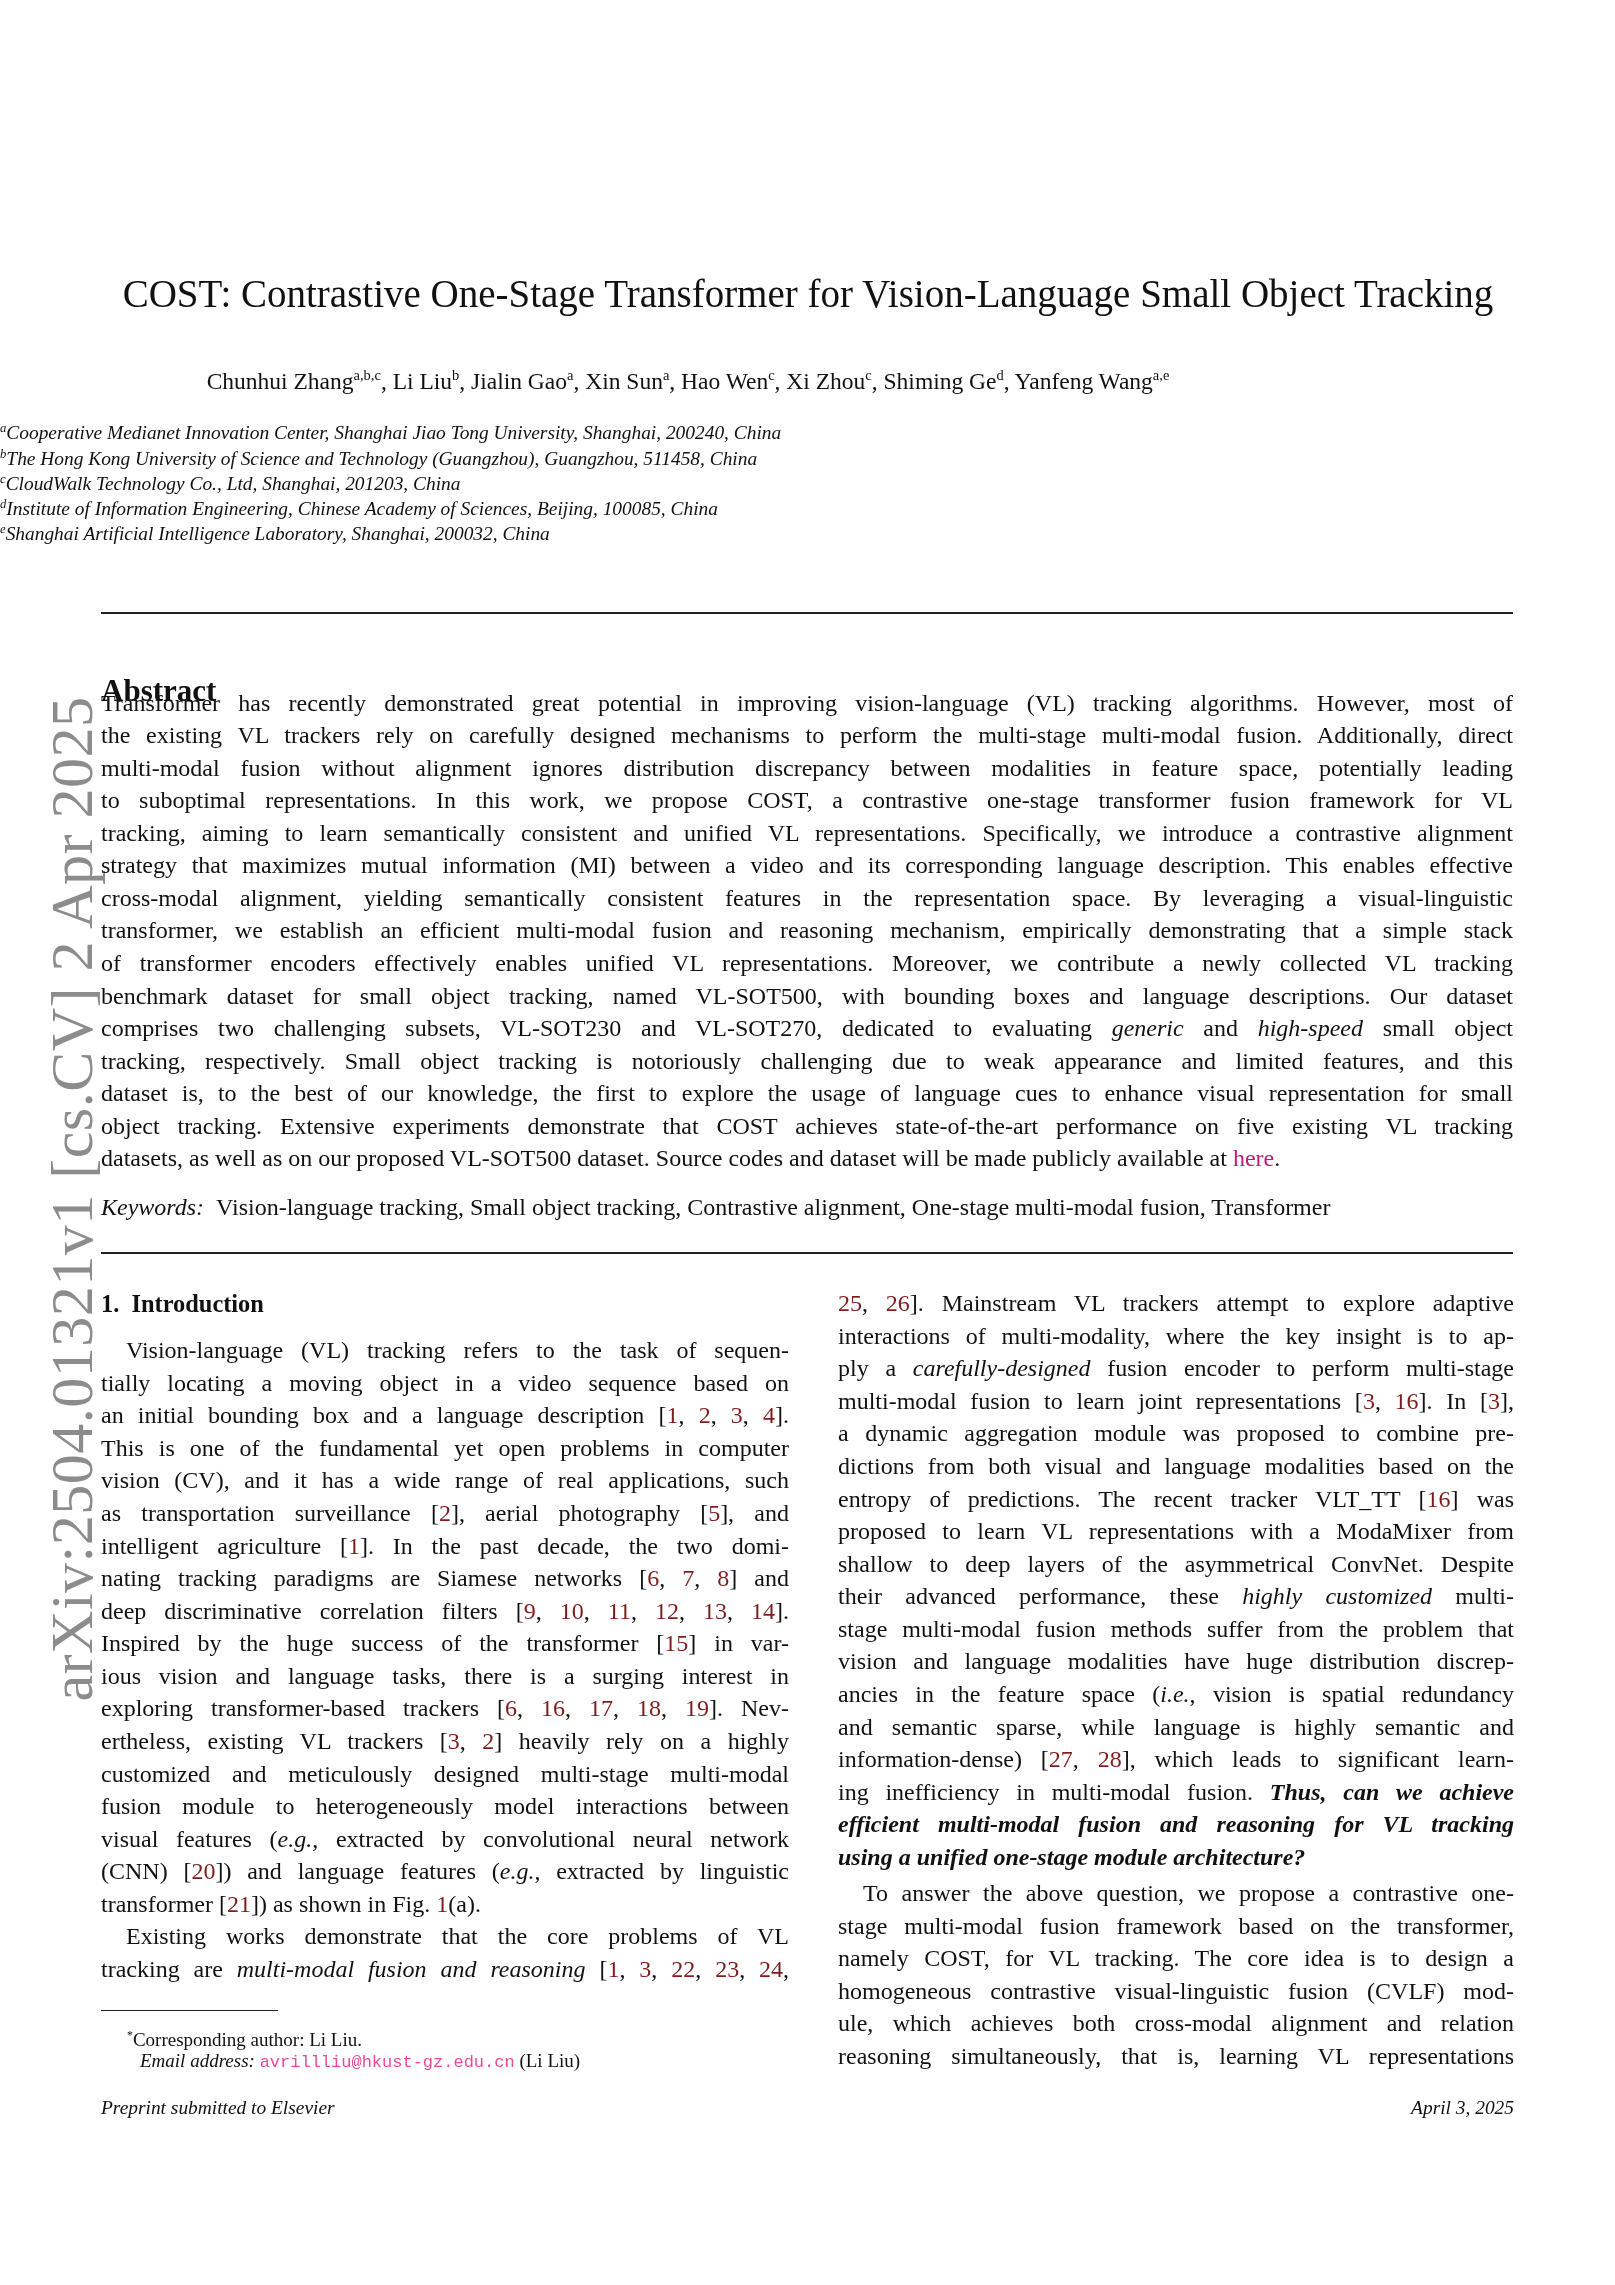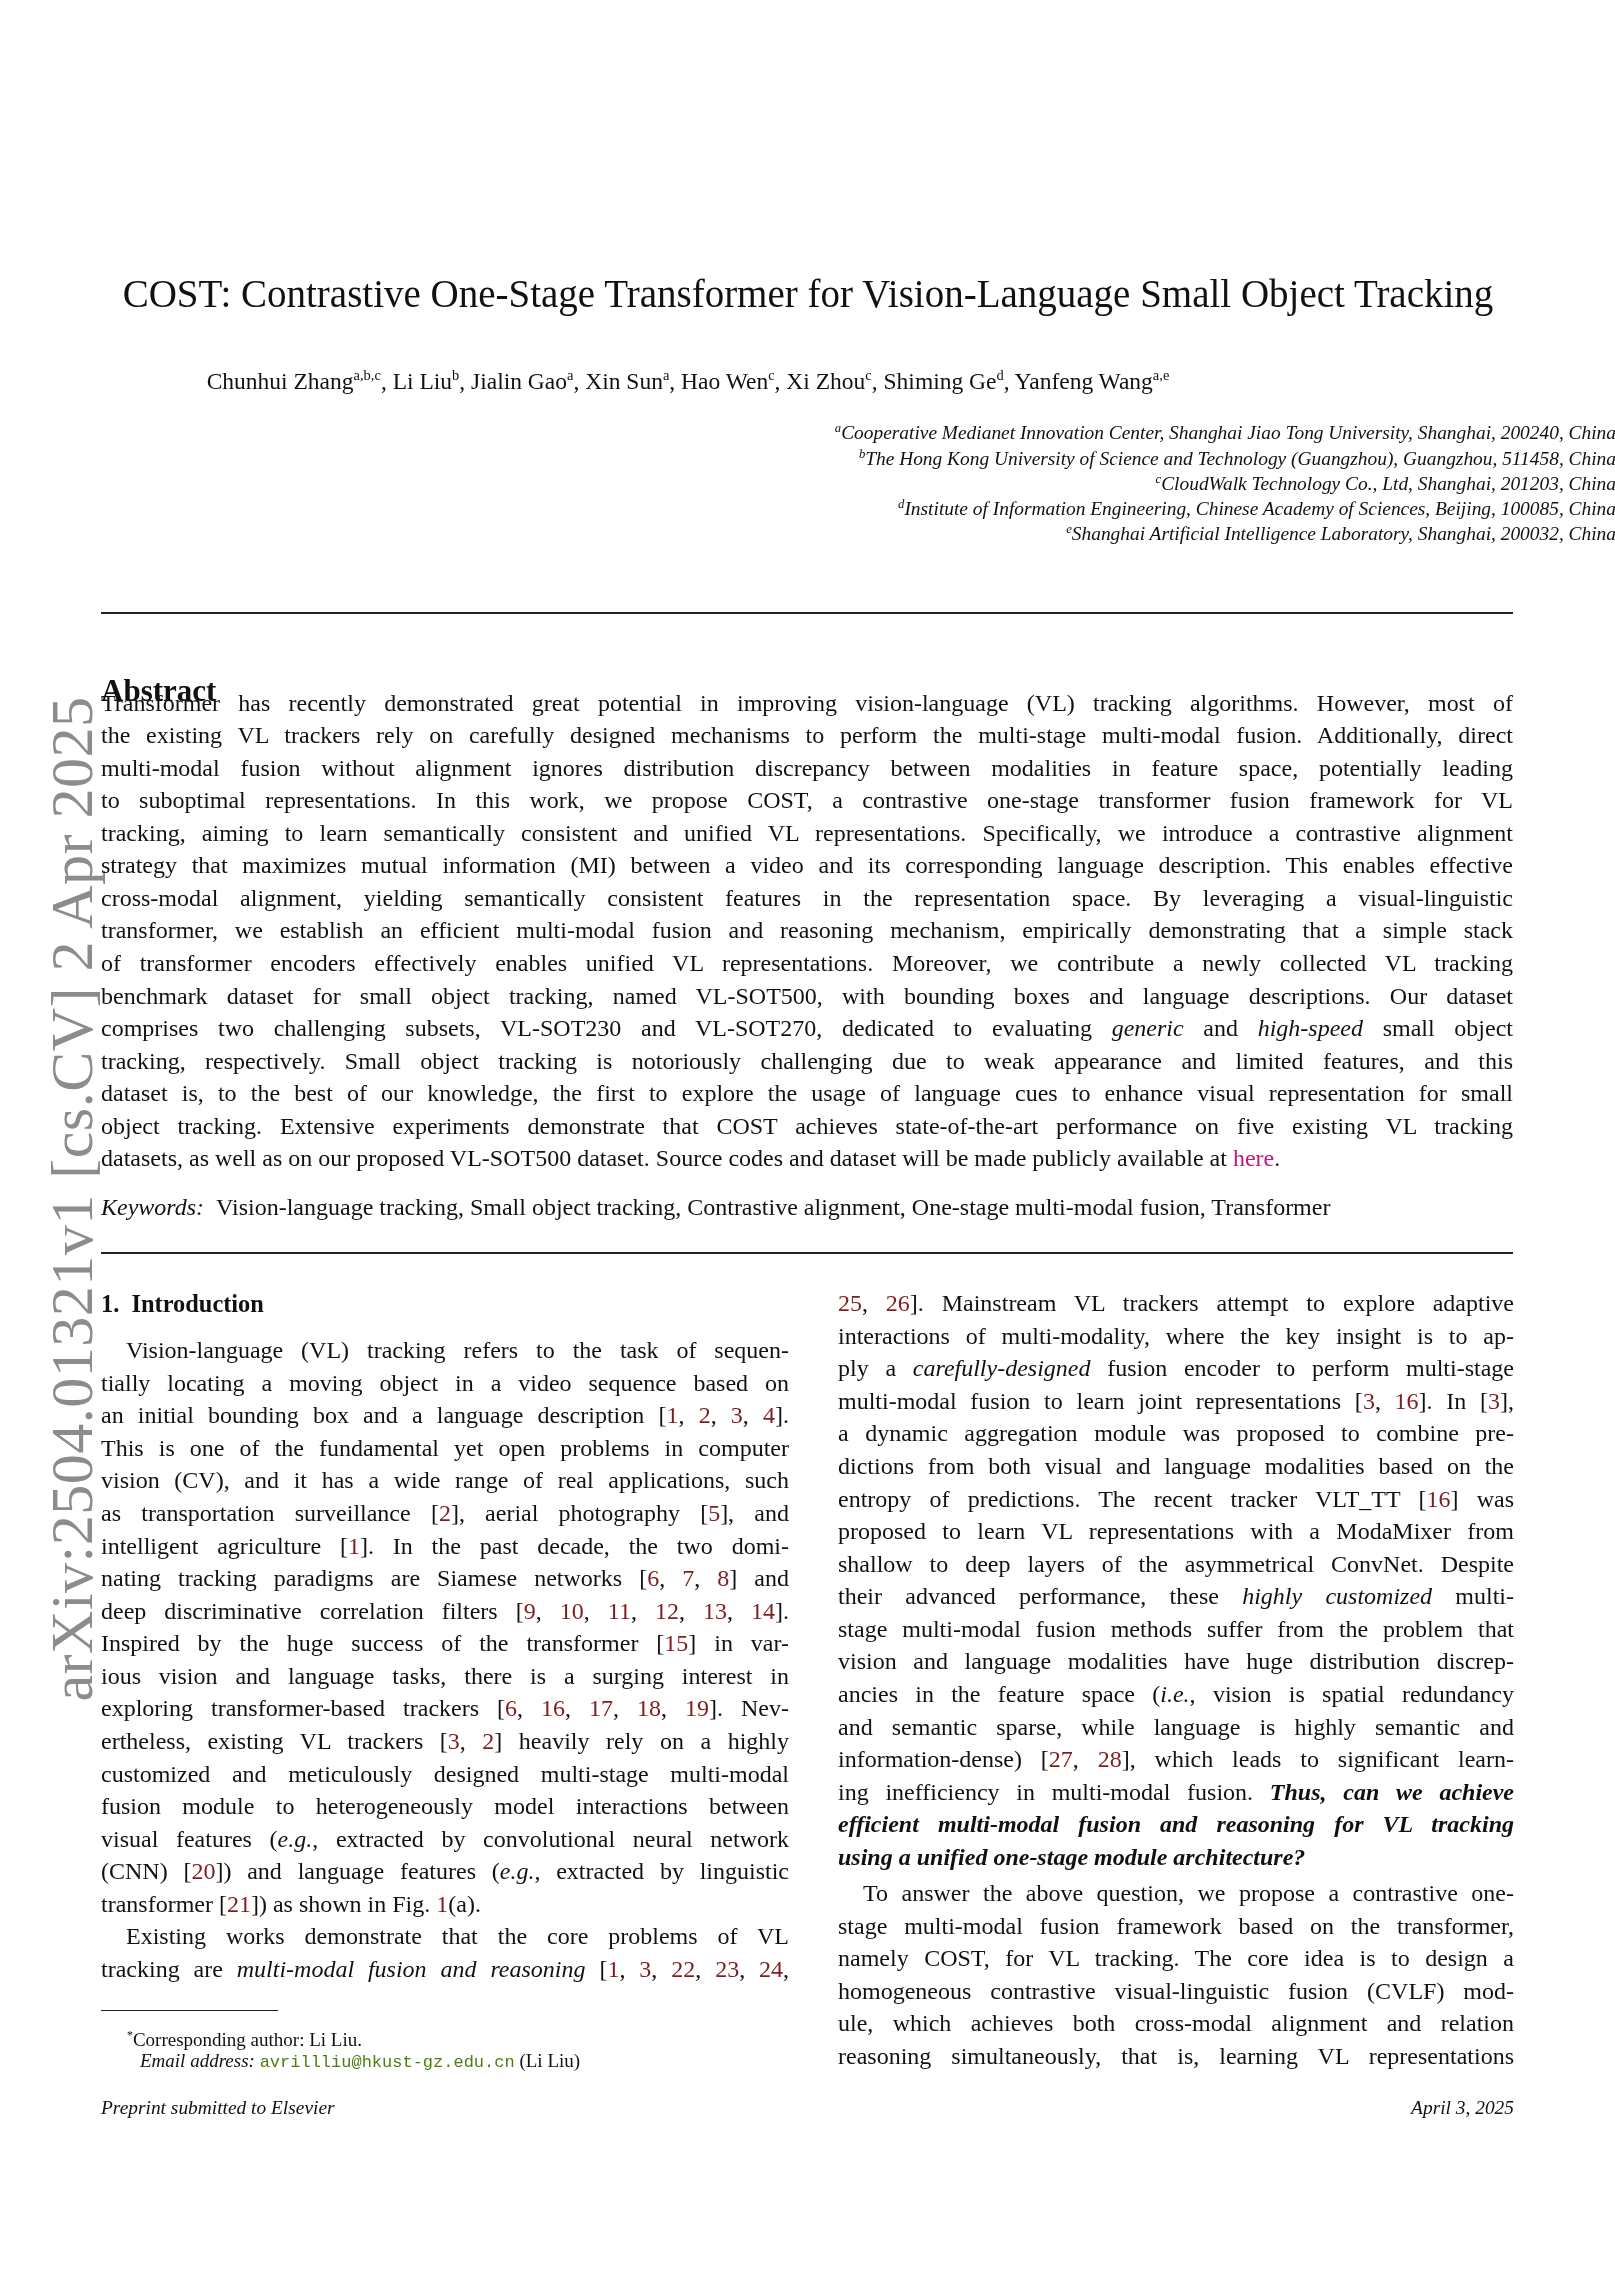--- a/index.html
+++ b/index.html
@@ -2,21 +2,21 @@
 <html style="font-size:14.5px"><head>
 <meta charset="utf-8">
 <style>
   html, body { margin:0; padding:0; background:#ffffff; }
   body { width:1616px; height:2285px; position:relative; overflow:hidden;
          font-family:"Liberation Serif", "DejaVu Serif", serif; color:#111111; }
   .abs { position:absolute; white-space:nowrap;margin-top:33px; }
   .title { left:0; width:1616px; top:237px; text-align:center; font-size:39px; line-height:47px; }
   .authors { left:0; width:1376px; top:333px; text-align:center; font-size:23.5px; line-height:31px; }
   .authors sup { font-size:14.5px; vertical-align:9px; line-height:0; }
-  .affil { left:0; width:1616px; text-align:right; font-size:19.4px; line-height:25px; font-style:italic; }
+  .affil { left:0; width:1616px; text-align:left; font-size:19.4px; line-height:25px; font-style:italic; }
   .affil sup { font-size:12.7px; vertical-align:7.2px; line-height:0; }
   .rule { position:absolute; height:1.8px; background:#222; }
   .h-abs { left:101px; top:640px; font-size:31px; font-weight:bold; }
   .line { position:absolute; font-size:24px; line-height:31px; height:31px; white-space:nowrap; overflow:visible; }
   .j { text-align:justify; text-align-last:justify; }
   .full { left:101px; width:1412px; }
   .lc { left:101px; width:688px; }
   .rc { left:838px; width:676px; }
   .ind { text-indent:25px; }
   .cite { color:#7f1d1d; }
@@ -95,21 +95,21 @@
 <div class="line lc j" style="top:1759px">customized and meticulously designed multi-stage multi-modal</div>
 <div class="line lc j" style="top:1791px">fusion module to heterogeneously model interactions between</div>
 <div class="line lc j" style="top:1824px"><span>visual features (</span><i>e.g.</i><span>, extracted by convolutional neural network</span></div>
 <div class="line lc j" style="top:1856px"><span>(CNN) [</span><a class="cite">20</a><span>]) and language features (</span><i>e.g.</i><span>, extracted by linguistic</span></div>
 <div class="line lc" style="top:1889px"><span>transformer [</span><a class="cite">21</a><span>]) as shown in Fig. </span><a class="cite">1</a><span>(a).</span></div>
 <div class="line lc j ind" style="top:1921px">Existing works demonstrate that the core problems of VL</div>
 <div class="line lc j" style="top:1954px"><span>tracking are </span><i>multi-modal fusion and reasoning</i><span> [</span><a class="cite">1</a>, <a class="cite">3</a>, <a class="cite">22</a>, <a class="cite">23</a>, <a class="cite">24</a>,</div>
 
 <div class="rule" style="left:101px; width:177px; top:2010px; height:1.4px;"></div>
 <div class="fn" style="left:127px; top:2023px"><sup style="font-size:11.8px">*</sup><span>Corresponding author: Li Liu.</span></div>
-<div class="fn" style="left:140px; top:2048px"><i>Email address:</i> <a class="mono" style="color:#4d7c0f">avrillliu@hkust-gz.edu.cn</a><span> (Li Liu)</span></div>
+<div class="fn" style="left:140px; top:2048px"><i>Email address:</i> <a class="mono" style="color:#ec4899">avrillliu@hkust-gz.edu.cn</a><span> (Li Liu)</span></div>
 
 <div class="line rc j" style="top:1288px"><a class="cite">25</a>, <a class="cite">26</a><span>].  Mainstream VL trackers attempt to explore adaptive</span></div>
 <div class="line rc j" style="top:1321px">interactions of multi-modality, where the key insight is to ap-</div>
 <div class="line rc j" style="top:1353px"><span>ply a </span><i>carefully-designed</i><span> fusion encoder to perform multi-stage</span></div>
 <div class="line rc j" style="top:1386px"><span>multi-modal fusion to learn joint representations [</span><a class="cite">3</a>, <a class="cite">16</a><span>]. In [</span><a class="cite">3</a><span>],</span></div>
 <div class="line rc j" style="top:1418px">a dynamic aggregation module was proposed to combine pre-</div>
 <div class="line rc j" style="top:1451px">dictions from both visual and language modalities based on the</div>
 <div class="line rc j" style="top:1484px"><span>entropy of predictions.  The recent tracker VLT_TT [</span><a class="cite">16</a><span>] was</span></div>
 <div class="line rc j" style="top:1516px">proposed to learn VL representations with a ModaMixer from</div>
 <div class="line rc j" style="top:1549px">shallow to deep layers of the asymmetrical ConvNet.  Despite</div>

